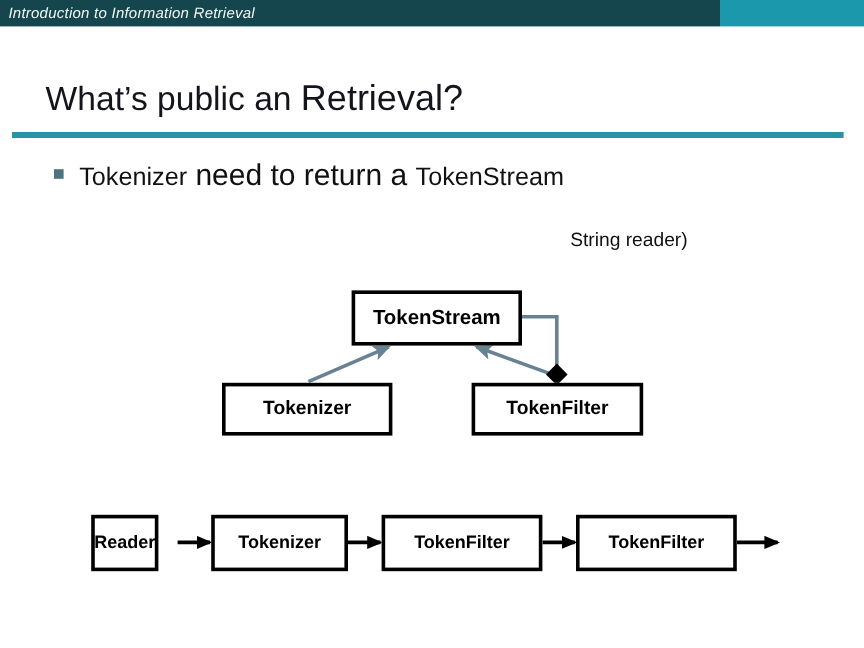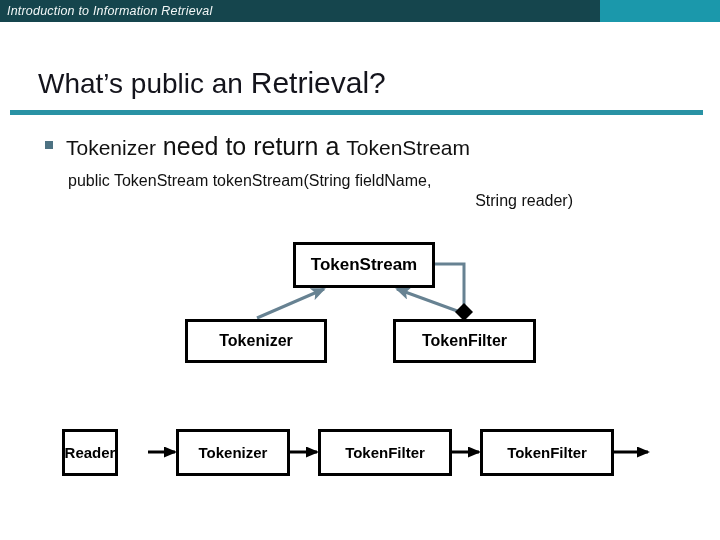--- a/index.html
+++ b/index.html
@@ -30,21 +30,21 @@
   
   .box{
     position:absolute;background:#fff;border:3px solid #000;box-sizing:border-box;
     display:flex;align-items:center;justify-content:center;
     font-weight:bold;color:#000;
   }
   .box-parent{left:293px;top:242px;width:142px;height:46px;font-size:17px;}
   .box-child-left{left:185px;top:319px;width:142px;height:44px;font-size:16px;}
   .box-child-right{left:393px;top:319px;width:143px;height:44px;font-size:16px;}
   .pipe-box{top:429px;height:47px;font-size:15px;}
-  .pipe-reader{left:62px;width:56px;}
+  .pipe-reader{left:76px;width:56px;}
   .pipe-tokenizer{left:176px;width:114px;}
   .pipe-filter1{left:318px;width:134px;}
   .pipe-filter2{left:480px;width:134px;}
   
   .connectors{position:absolute;left:0;top:0;width:720px;height:540px;pointer-events:none;}
 </style>
 </head>
 <body>
 
 <div class="slide">
@@ -52,21 +52,20 @@
   <div class="topbar"></div>
   <div class="topbar-accent"></div>
   <div class="topbar-text">Introduction to Information Retrieval</div>
 
   <div class="title"><span class="prefix">What’s public an </span><span class="emph">Retrieval?</span></div>
   <div class="rule"></div>
 
   <div class="bullet-square"></div>
   <div class="bullet-text"><span class="lead">Tokenizer</span><span class="middle"> need to return a </span><span class="code-term">TokenStream</span></div>
 
-  <div class="code1">public TokenStream tokenStream(String fieldName,</div>
   <div class="code2">String reader)</div>
 
   <svg class="connectors" viewBox="0 0 720 540" xmlns="http://www.w3.org/2000/svg">
     <defs>
       <marker id="arrowSlate" markerUnits="userSpaceOnUse" markerWidth="15" markerHeight="13" refX="13" refY="6.5" orient="auto">
         <path d="M0,0 L15,6.5 L0,13 L3.5,6.5 Z" fill="#678292"></path>
       </marker>
       <marker id="arrowBlack" markerUnits="userSpaceOnUse" markerWidth="13" markerHeight="11" refX="11" refY="5.5" orient="auto">
         <path d="M0,0 L13,5.5 L0,11 Z" fill="#000000"></path>
       </marker>

